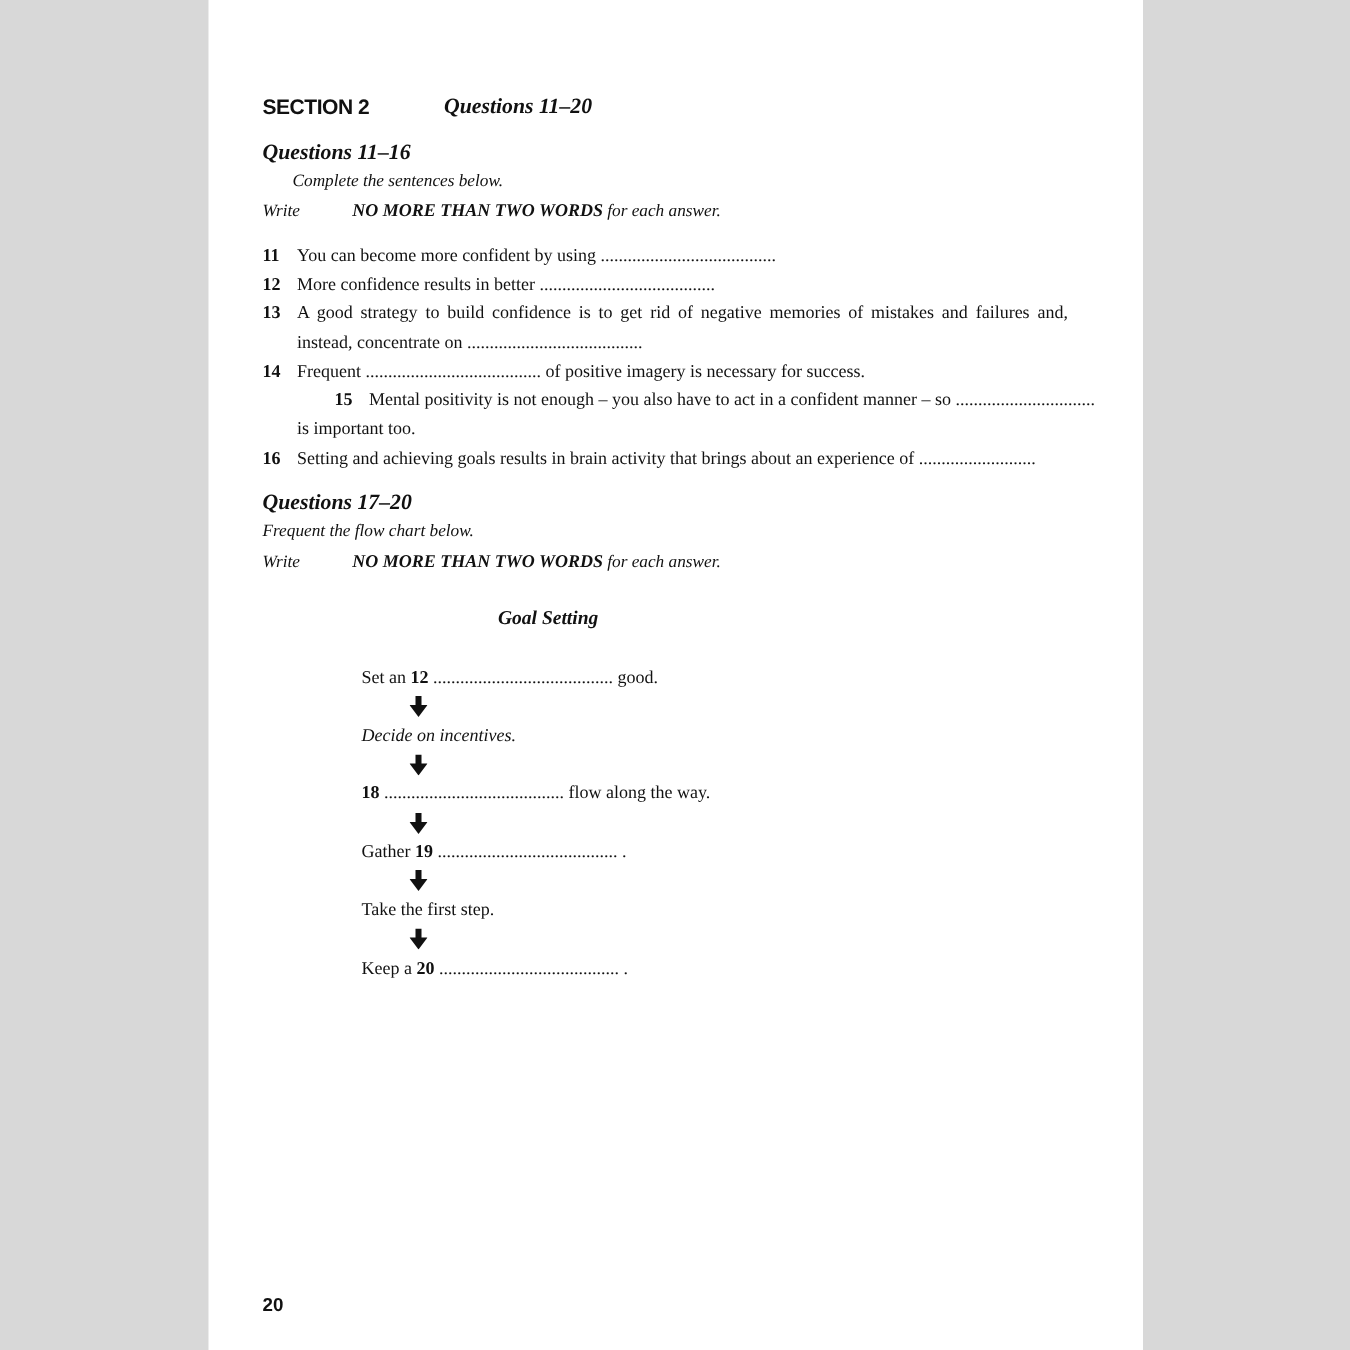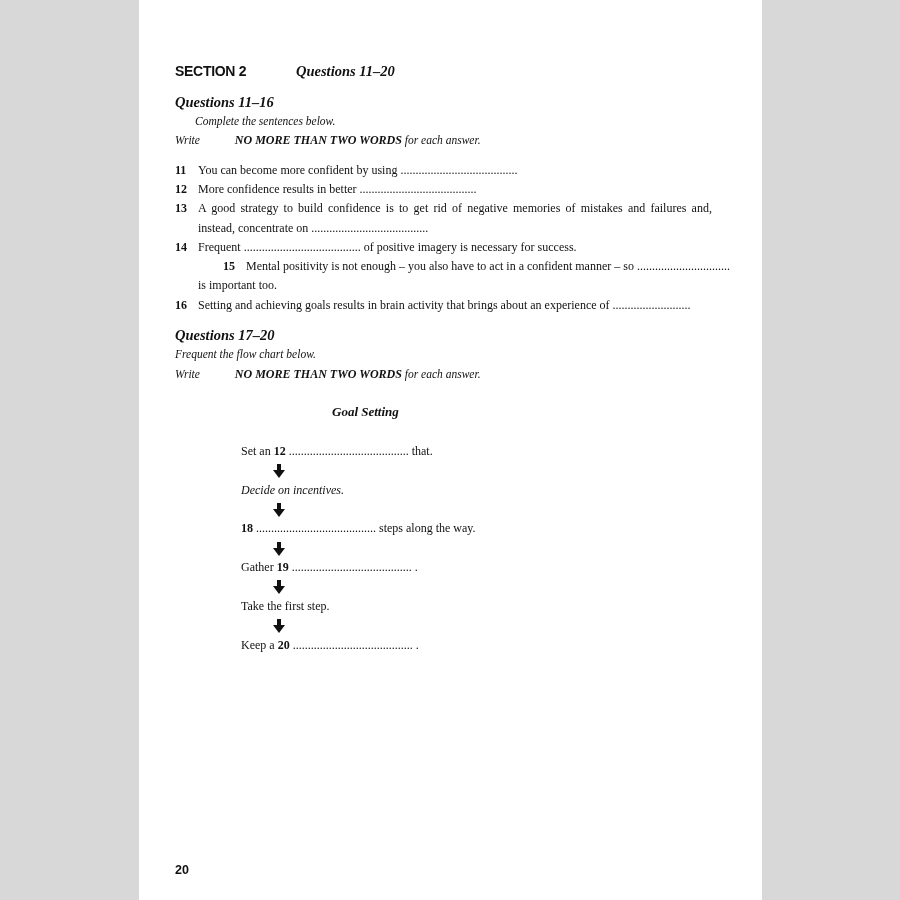--- a/index.html
+++ b/index.html
@@ -68,33 +68,33 @@
 <div class="abs q" style="left:175px; top:298px;">
   <span class="qnum">16</span><span>Setting and achieving goals results in brain activity that brings about an experience of ..........................</span>
 </div>
 
 <div class="abs qhead" style="left:175px; top:327px;">Questions 17–20</div>
 <div class="abs instr" style="left:175px; top:348px;">Frequent the flow chart below.</div>
 <div class="abs instr" style="left:175px; top:367px;"><span>Write </span><b>NO MORE THAN TWO WORDS</b><span> for each answer.</span></div>
 
 <div class="abs fc-title" style="left:332px; top:404px;">Goal Setting</div>
 
-<div class="abs fc" style="left:241px; top:444px;"><span>Set an </span><b>12</b><span> ........................................ that.</span></div>
+<div class="abs fc" style="left:241px; top:444px;"><span>Set an </span><b>12</b><span> ........................................ good.</span></div>
 <svg class="arrow" style="left:273px; top:464px;" viewBox="0 0 12 14">
     <rect x="4" y="0" width="4" height="7" fill="#111"></rect>
     <polygon points="0,6 12,6 6,14" fill="#111"></polygon>
   </svg>
 
 <div class="abs fc" style="left:241px; top:483px;font-style:italic;"><span>Decide on incentives.</span></div>
 <svg class="arrow" style="left:273px; top:503px;" viewBox="0 0 12 14">
     <rect x="4" y="0" width="4" height="7" fill="#111"></rect>
     <polygon points="0,6 12,6 6,14" fill="#111"></polygon>
   </svg>
 
-<div class="abs fc" style="left:241px; top:521px;"><b>18</b><span> ........................................ steps along the way.</span></div>
+<div class="abs fc" style="left:241px; top:521px;"><b>18</b><span> ........................................ flow along the way.</span></div>
 <svg class="arrow" style="left:273px; top:542px;" viewBox="0 0 12 14">
     <rect x="4" y="0" width="4" height="7" fill="#111"></rect>
     <polygon points="0,6 12,6 6,14" fill="#111"></polygon>
   </svg>
 
 <div class="abs fc" style="left:241px; top:560px;"><span>Gather </span><b>19</b><span> ........................................ .</span></div>
 <svg class="arrow" style="left:273px; top:580px;" viewBox="0 0 12 14">
     <rect x="4" y="0" width="4" height="7" fill="#111"></rect>
     <polygon points="0,6 12,6 6,14" fill="#111"></polygon>
   </svg>

